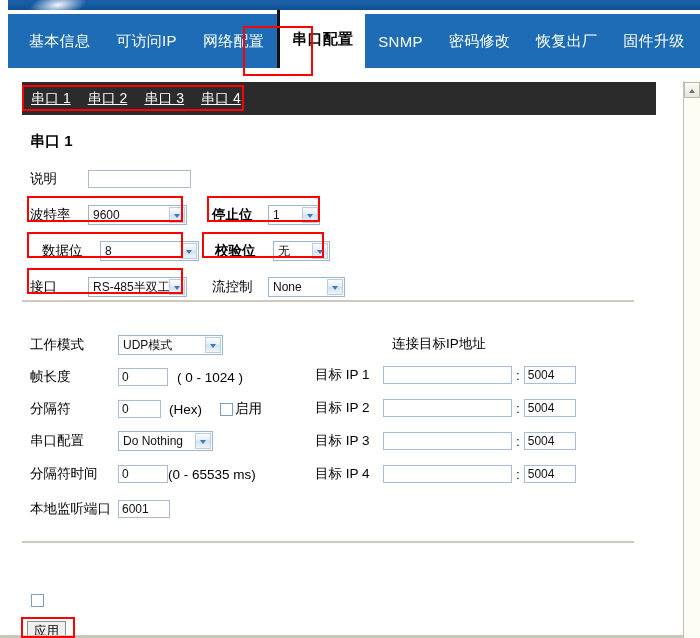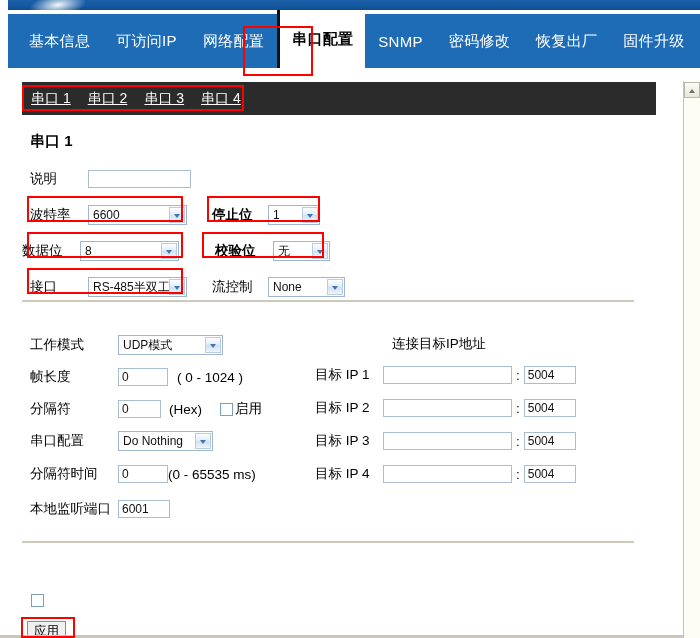--- a/index.html
+++ b/index.html
@@ -301,34 +301,34 @@
   <div class="page-title">串口 1</div>
 
   <div class="row" style="left:30px; top:52px;">
     <span class="lbl" style="width:54px;">说明</span>
     <input class="tbox" style="width: 103px; margin-left: 4px;" value="">
   </div>
 
   <div class="row" style="left:30px; top:88px;">
     <span class="lbl" style="width:54px;">波特率</span>
     <div class="selbox" style="width:99px; margin-left:4px;">
-      <span>6600</span>
+      <span>9600</span>
       <span class="arrow"></span>
     </div>
   </div>
 
   <div class="row" style="left:212px; top:88px;">
     <span class="lbl" style="width:54px; font-weight:bold;">停止位</span>
     <div class="selbox" style="width:52px; margin-left:2px;">
       <span>1</span>
       <span class="arrow"></span>
     </div>
   </div>
 
-  <div class="row" style="left:22px; top:124px;">
+  <div class="row" style="left:42px; top:124px;">
     <span class="lbl" style="width:54px;">数据位</span>
     <div class="selbox" style="width:99px; margin-left:4px;">
       <span>8</span>
       <span class="arrow"></span>
     </div>
   </div>
 
   <div class="row" style="left:207px; top:124px;">
     <span class="lbl" style="width:56px; font-weight:bold;margin-left:8px;">校验位</span>
     <div class="selbox" style="width:57px; margin-left:2px;">

